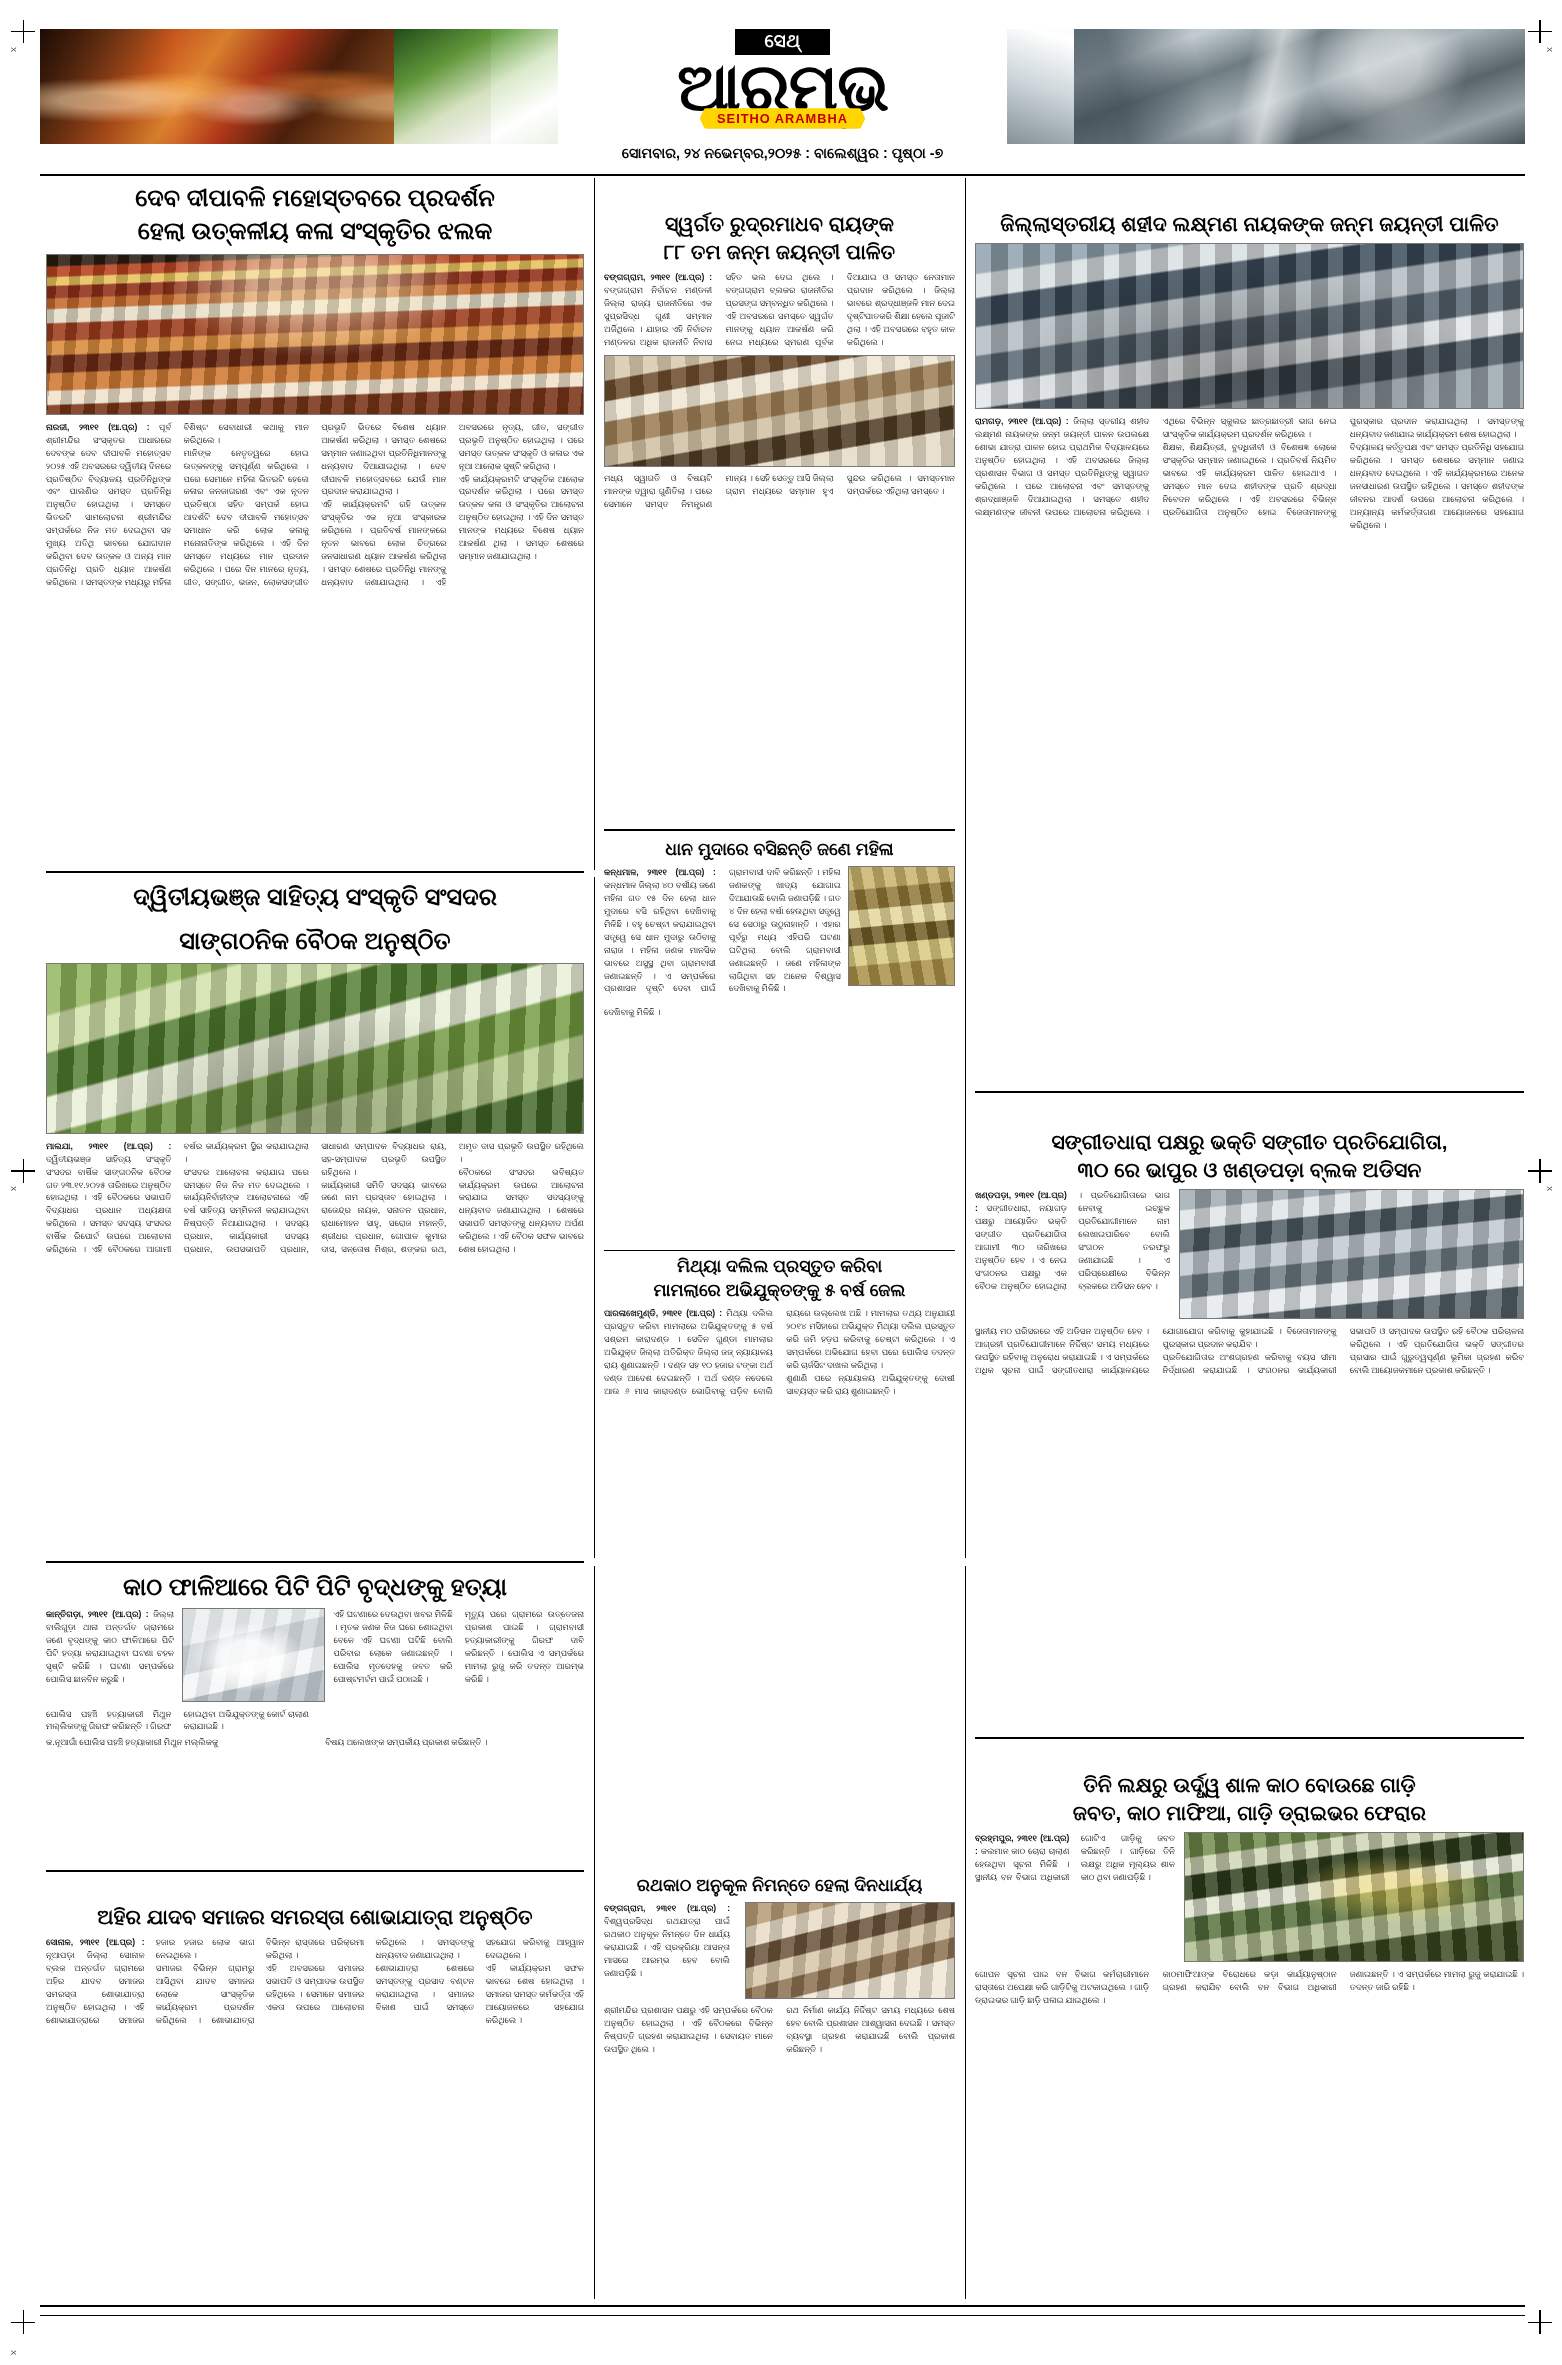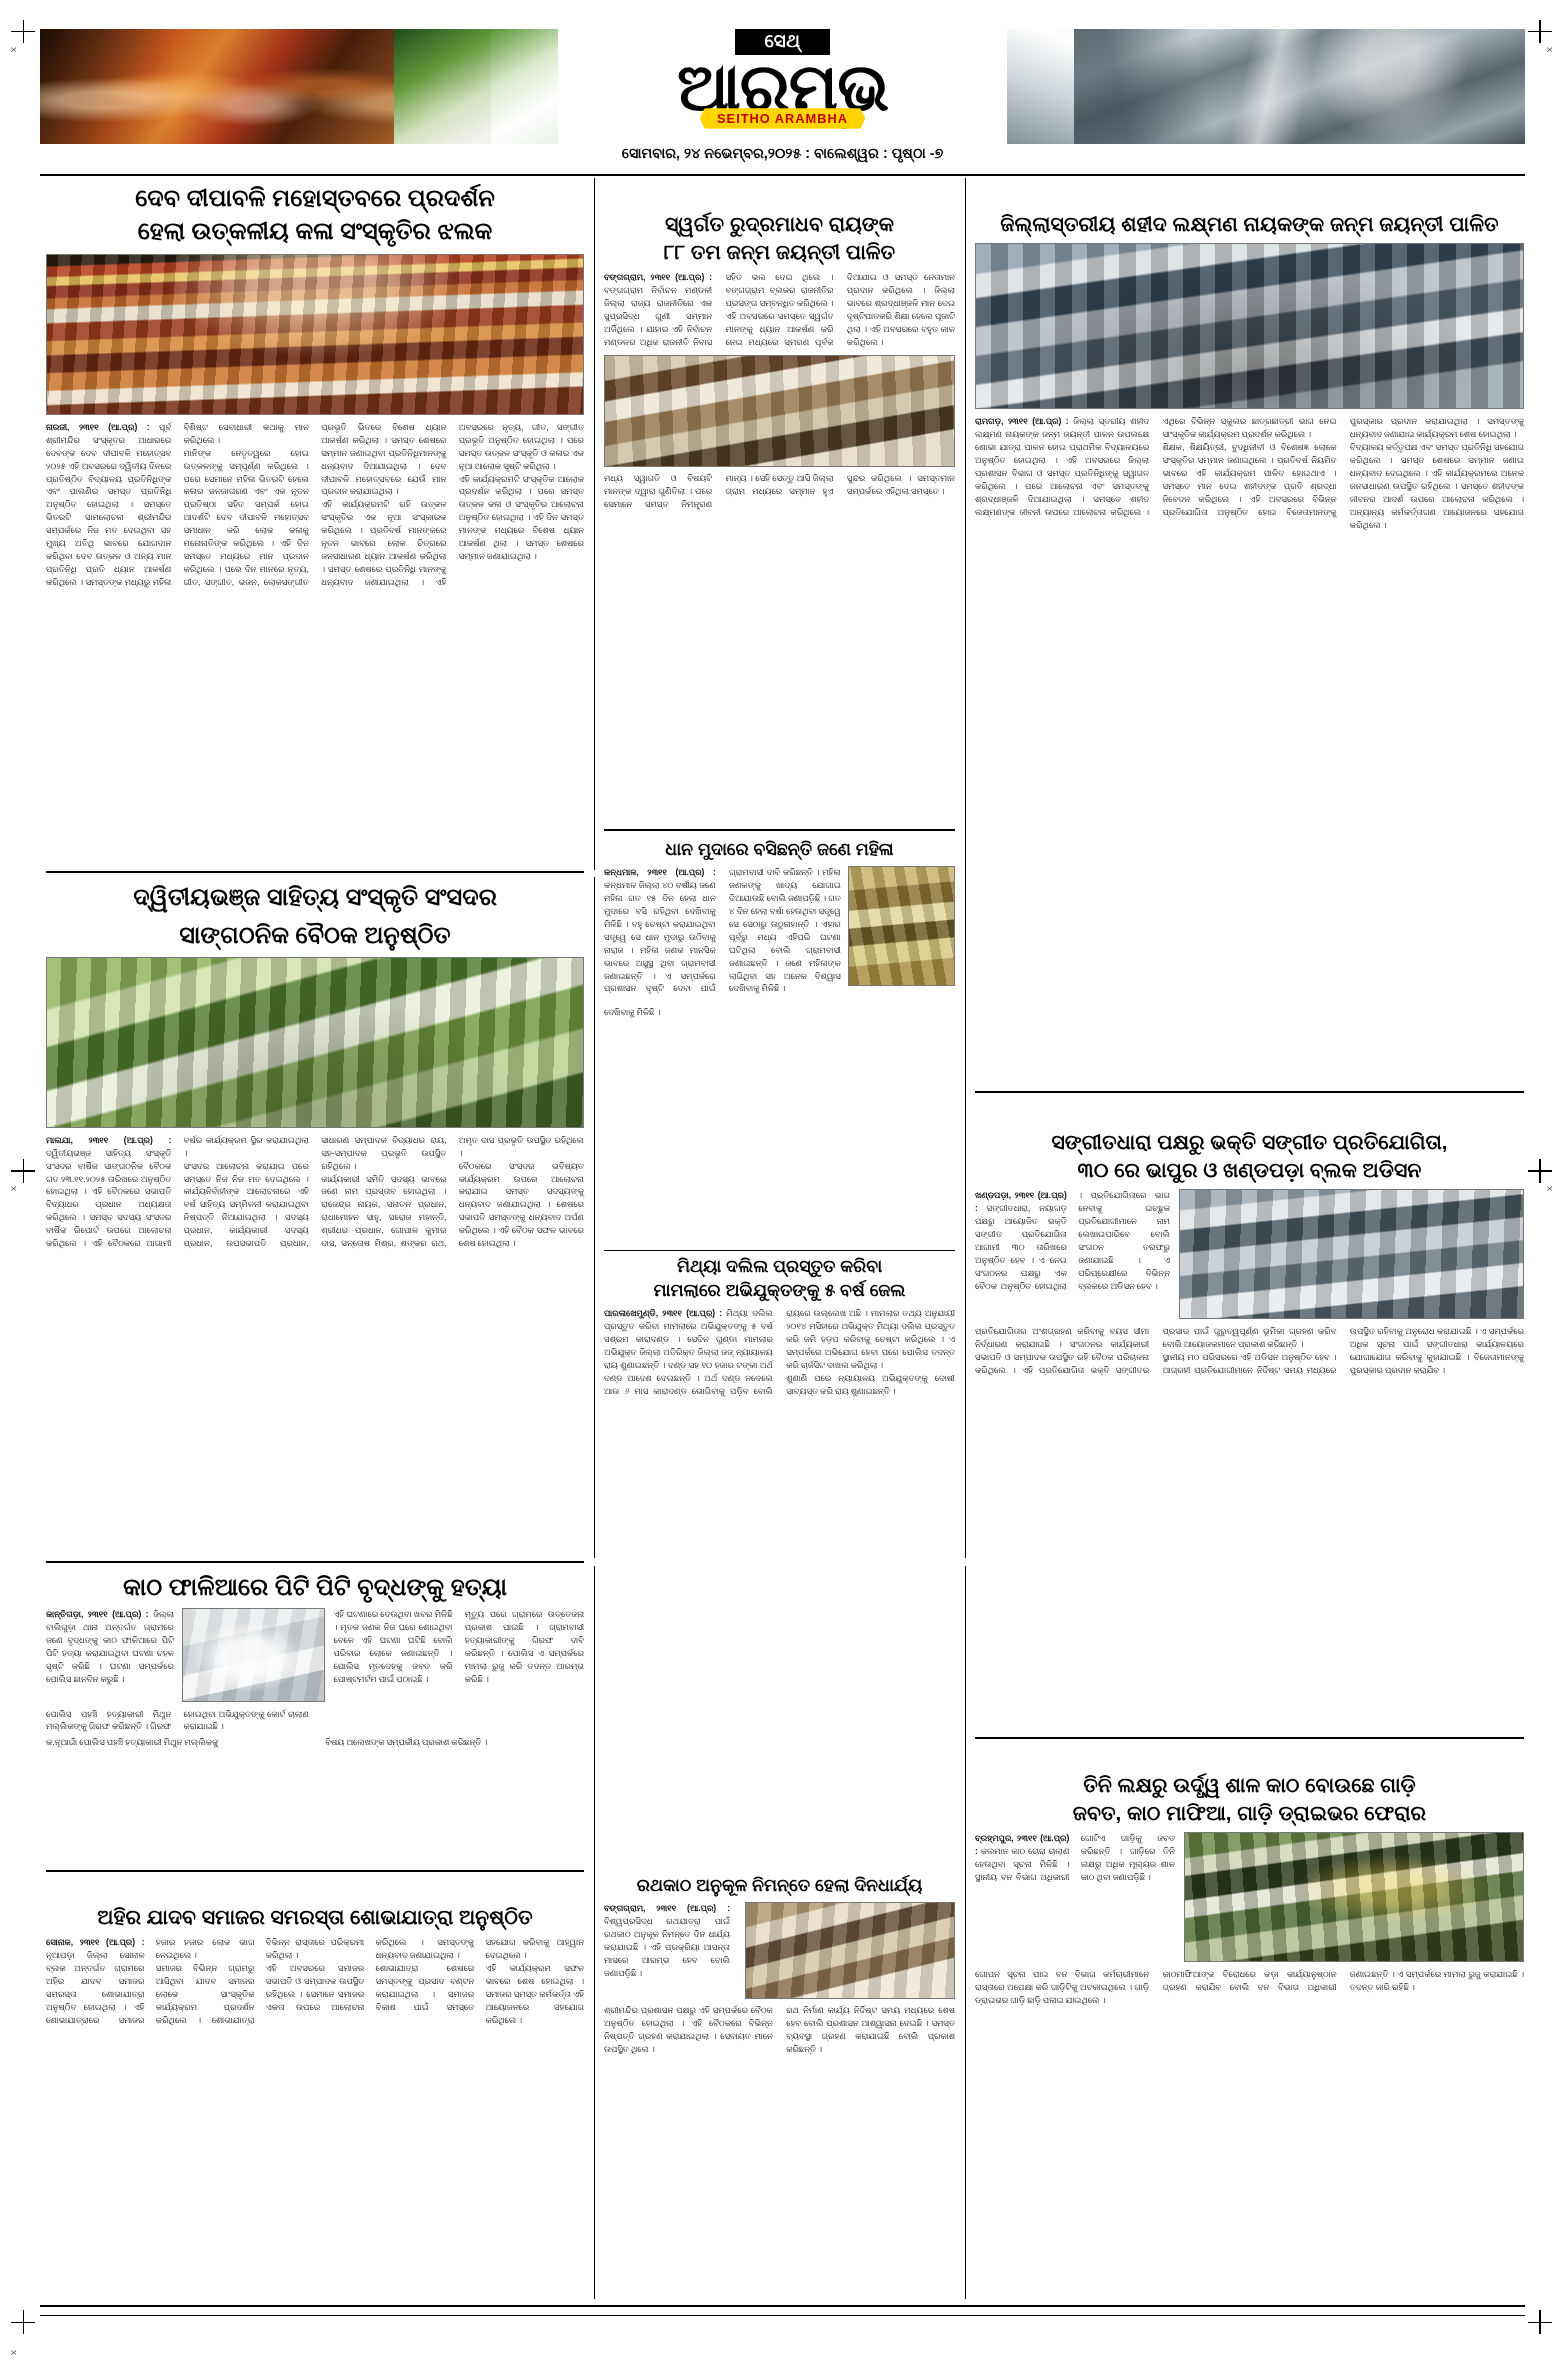--- a/index.html
+++ b/index.html
@@ -208,21 +208,21 @@
 
   <div class="hrule" style="left:46px;top:871px;width:538px;"></div>
   <div class="hrule" style="left:604px;top:829px;width:351px;"></div>
   <div class="hrule" style="left:975px;top:1091px;width:549px;"></div>
 
   <div class="vrule" style="left:594px;top:877px;height:681px;"></div>
   <div class="vrule" style="left:965px;top:835px;height:723px;"></div>
 
   <div class="blk" style="left:46px;top:882px;width:538px;">
     <div class="hl hl-xl">ଦ୍ୱିତୀୟଭଞ୍ଜ ସାହିତ୍ୟ ସଂସ୍କୃତି ସଂସଦର</div>
-    <div class="hl hl-xl" style="margin-top:9px;">ସାଙ୍ଗଠନିକ ବୈଠକ ଅନୁଷ୍ଠିତ</div>
+    <div class="hl hl-xl" style="margin-top:15px;">ସାଙ୍ଗଠନିକ ବୈଠକ ଅନୁଷ୍ଠିତ</div>
     <div class="photo ph-outdoor" style="margin-top:7.2px;height:169px;"></div>
     <div style="margin-top:6.1px;" class="cols4">
       <p class="t body-txt"><b>ମାଲଯା, ୨୩୧୧ (ଆ.ପ୍ର) :</b>
          <span>ଦ୍ୱିତୀୟଭଞ୍ଜ ସାହିତ୍ୟ ସଂସ୍କୃତି ସଂସଦର ବାର୍ଷିକ ସାଙ୍ଗଠନିକ ବୈଠକ ଗତ ୨୩.୧୧.୨୦୨୫ ତାରିଖରେ ଅନୁଷ୍ଠିତ ହୋଇଥିଲା । ଏହି ବୈଠକରେ ସଭାପତି ବିଦ୍ୟାଧର ପ୍ରଧାନ ଅଧ୍ୟକ୍ଷତା କରିଥିଲେ । ସମସ୍ତ ସଦସ୍ୟ ସଂସଦର ବାର୍ଷିକ ରିପୋର୍ଟ ଉପରେ ଆଲୋଚନା କରିଥିଲେ । ଏହି ବୈଠକରେ ଆଗାମୀ ବର୍ଷର କାର୍ଯ୍ୟକ୍ରମ ସ୍ଥିର କରାଯାଇଥିଲା ।</span></p>
       <p class="t body-txt">ସଂସଦର ଆଲୋଚନା କରାଯାଇ ପରେ ସମସ୍ତେ ନିଜ ନିଜ ମତ ଦେଇଥିଲେ । କାର୍ଯ୍ୟନିର୍ବାହୀଙ୍କ ଆଲୋଚନାରେ ଏହି ବର୍ଷ ସାହିତ୍ୟ ସମ୍ମିଳନୀ କରାଯାଇଥିବା ନିଷ୍ପତ୍ତି ନିଆଯାଇଥିଲା । ସଦସ୍ୟ ପ୍ରଧାନ, କାର୍ଯ୍ୟକାରୀ ସଦସ୍ୟ ପ୍ରଧାନ, ଉପସଭାପତି ପ୍ରଧାନ, ସାଧାରଣ ସମ୍ପାଦକ ବିଦ୍ୟାଧର ରାୟ, ସହ-ସମ୍ପାଦକ ପ୍ରଭୃତି ଉପସ୍ଥିତ ରହିଥିଲେ ।</p>
       <p class="t body-txt">କାର୍ଯ୍ୟକାରୀ ସମିତି ସଦସ୍ୟ ଭାବରେ ଜଣେ ନାମ ପ୍ରସ୍ତାବ ହୋଇଥିଲା । ରାଜେନ୍ଦ୍ର ନାୟକ, ସନାତନ ପ୍ରଧାନ, ରାଧାମୋହନ ସାହୁ, ସରୋଜ ମହାନ୍ତି, ଶ୍ରୀଧର ପ୍ରଧାନ, ଗୋପାଳ କୁମାର ଦାସ, ସନ୍ତୋଷ ମିଶ୍ର, ଶଙ୍କର ରଥ, ଅମୃତ ଦାସ ପ୍ରଭୃତି ଉପସ୍ଥିତ ରହିଥିଲେ ।</p>
       <p class="t body-txt">ବୈଠକରେ ସଂସଦର ଭବିଷ୍ୟତ କାର୍ଯ୍ୟକ୍ରମ ଉପରେ ଆଲୋଚନା କରାଯାଇ ସମସ୍ତ ସଦସ୍ୟଙ୍କୁ ଧନ୍ୟବାଦ ଜଣାଯାଇଥିଲା । ଶେଷରେ ସଭାପତି ସମସ୍ତଙ୍କୁ ଧନ୍ୟବାଦ ଅର୍ପଣ କରିଥିଲେ । ଏହି ବୈଠକ ସଫଳ ଭାବରେ ଶେଷ ହୋଇଥିଲା ।</p>
     </div>
   </div>
 
@@ -260,22 +260,22 @@
     <div style="display:flex;gap:9.2px;margin-top:7.2px;">
       <div style="width:195px;flex:none;">
         <div style="column-count:2;column-gap:11.3px;">
           <p class="t body-txt"><b>ଖଣ୍ଡପଡ଼ା, ୨୩୧୧ (ଆ.ପ୍ର) :</b>
              <span>ସଙ୍ଗୀତଧାରା, ନୟାଗଡ଼ ପକ୍ଷରୁ ଆୟୋଜିତ ଭକ୍ତି ସଙ୍ଗୀତ ପ୍ରତିଯୋଗିତା ଆଗାମୀ ୩୦ ତାରିଖରେ ଅନୁଷ୍ଠିତ ହେବ । ଏ ନେଇ ସଂଗଠନର ପକ୍ଷରୁ ଏକ ବୈଠକ ଅନୁଷ୍ଠିତ ହୋଇଥିଲା । ପ୍ରତିଯୋଗିତାରେ ଭାଗ ନେବାକୁ ଇଚ୍ଛୁକ ପ୍ରତିଯୋଗୀମାନେ ନାମ ଲେଖାଇପାରିବେ ବୋଲି ସଂଗଠନ ତରଫରୁ ଜଣାଯାଇଛି । ଏ ପରିପ୍ରେକ୍ଷୀରେ ବିଭିନ୍ନ ବ୍ଲକରେ ଅଡିସନ ହେବ ।</span></p>
         </div>
       </div>
       <div class="photo ph-men" style="flex:1;height:128px;"></div>
     </div>
     <div class="cols3" style="margin-top:6.1px;">
+      <p class="t body-txt">ସ୍ଥାନୀୟ ମଠ ପରିସରରେ ଏହି ଅଡିସନ ଅନୁଷ୍ଠିତ ହେବ । ଆଗ୍ରହୀ ପ୍ରତିଯୋଗୀମାନେ ନିର୍ଦ୍ଦିଷ୍ଟ ସମୟ ମଧ୍ୟରେ ଉପସ୍ଥିତ ରହିବାକୁ ଅନୁରୋଧ କରାଯାଇଛି । ଏ ସମ୍ପର୍କରେ ଅଧିକ ସୂଚନା ପାଇଁ ସଙ୍ଗୀତଧାରା କାର୍ଯ୍ୟାଳୟରେ ଯୋଗାଯୋଗ କରିବାକୁ କୁହାଯାଇଛି । ବିଜେତାମାନଙ୍କୁ ପୁରସ୍କାର ପ୍ରଦାନ କରାଯିବ ।</p>
       <p class="t body-txt">ପ୍ରତିଯୋଗିତାର ଅଂଶଗ୍ରହଣ କରିବାକୁ ବୟସ ସୀମା ନିର୍ଦ୍ଧାରଣ କରାଯାଇଛି । ସଂଗଠନର କାର୍ଯ୍ୟକାରୀ ସଭାପତି ଓ ସମ୍ପାଦକ ଉପସ୍ଥିତ ରହି ବୈଠକ ପରିଚାଳନା କରିଥିଲେ । ଏହି ପ୍ରତିଯୋଗିତା ଭକ୍ତି ସଙ୍ଗୀତର ପ୍ରସାର ପାଇଁ ଗୁରୁତ୍ୱପୂର୍ଣ୍ଣ ଭୂମିକା ଗ୍ରହଣ କରିବ ବୋଲି ଆୟୋଜକମାନେ ପ୍ରକାଶ କରିଛନ୍ତି ।</p>
-      <p class="t body-txt">ସ୍ଥାନୀୟ ମଠ ପରିସରରେ ଏହି ଅଡିସନ ଅନୁଷ୍ଠିତ ହେବ । ଆଗ୍ରହୀ ପ୍ରତିଯୋଗୀମାନେ ନିର୍ଦ୍ଦିଷ୍ଟ ସମୟ ମଧ୍ୟରେ ଉପସ୍ଥିତ ରହିବାକୁ ଅନୁରୋଧ କରାଯାଇଛି । ଏ ସମ୍ପର୍କରେ ଅଧିକ ସୂଚନା ପାଇଁ ସଙ୍ଗୀତଧାରା କାର୍ଯ୍ୟାଳୟରେ ଯୋଗାଯୋଗ କରିବାକୁ କୁହାଯାଇଛି । ବିଜେତାମାନଙ୍କୁ ପୁରସ୍କାର ପ୍ରଦାନ କରାଯିବ ।</p>
     </div>
   </div>
 
   <div class="hrule" style="left:46px;top:1561px;width:538px;"></div>
   <div class="hrule" style="left:975px;top:1737px;width:549px;"></div>
 
   <div class="vrule" style="left:594px;top:1566px;height:733px;"></div>
   <div class="vrule" style="left:965px;top:1566px;height:733px;"></div>
 
   <div class="blk" style="left:46px;top:1572px;width:538px;">

